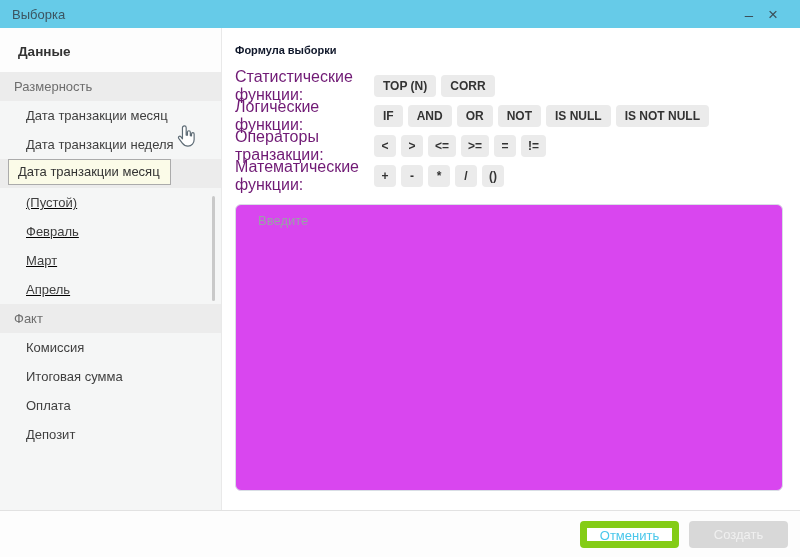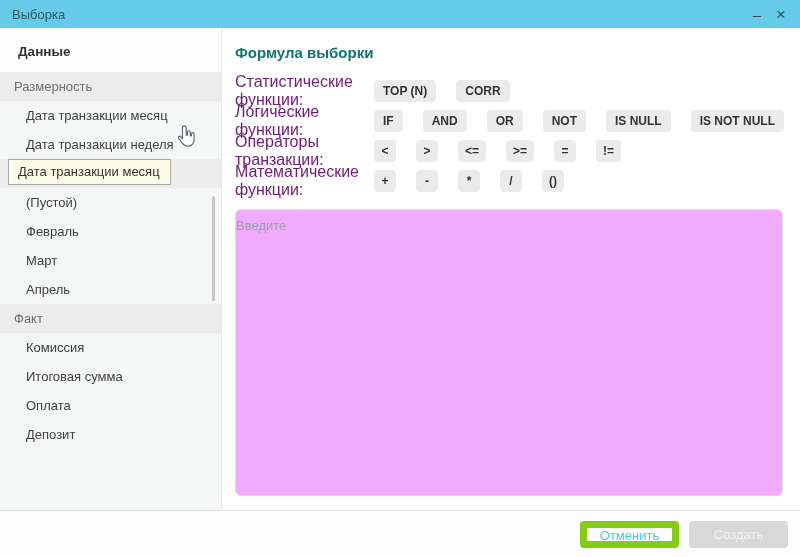--- a/index.html
+++ b/index.html
@@ -4,21 +4,21 @@
 <style>
   * { margin:0; padding:0; box-sizing:border-box; }
   html,body { width:800px; height:557px; overflow:hidden; }
   body { font-family:"Liberation Sans", sans-serif; background:#fff; }
 
   .window { position:relative; width:800px; height:557px; background:#fff; }
 
   
   .titlebar {
     height:28px; background:#66cbe8; display:flex; align-items:center;
-    padding:0 14px 0 12px;
+    padding:0 22px 0 12px;
     justify-content:center;
   }
   .titlebar .title { font-size:13px; color:#3c5561; }
   .win-controls { margin-left:auto; display:flex; align-items:center; gap:15px; }
   .win-btn { font-size:15px; color:#3c4f59; line-height:1; cursor:pointer; }
   .win-btn.close { font-size:17px; }
 
   
   .content { display:flex; height:482px; }
 
@@ -32,51 +32,51 @@
   }
   .sections { flex:1; background:#f5f6f6; display:flex; flex-direction:column; }
   .section-header {
     height:29px; line-height:29px; padding-left:14px; background:#ececec;
     color:#6e6e6e; font-size:13px; flex:none;
   }
   .s-item {
     height:29px; line-height:29px; padding-left:26px; background:#f5f6f6;
     color:#3f3f3f; font-size:13px; flex:none; white-space:nowrap; cursor:pointer;
   }
-  .element-list { position:relative; flex:none; }
+  .element-list { position:relative; flex:none;text-decoration:underline; }
   .scroll-thumb {
     position:absolute; right:6px; top:8px; width:3px; height:105px;
     background:#c9c9c9; border-radius:2px;
   }
 
   
   .tooltip {
     position:absolute; left:8px; top:159px; z-index:20;
     background:#fbfbe8; border:1px solid #ababab; color:#333;
     font-size:13px; padding:4px 10px 5px 9px; white-space:nowrap;
   }
   .cursor { position:absolute; left:174px; top:124px; z-index:30; }
 
   
   .panel { flex:1; background:#fff; padding:16px 16px 0 13px; }
-  .panel-title { font-size:15px; font-weight:bold; color:#0f766e; margin-bottom:15px; }
+  .panel-title { font-size:11px; font-weight:bold; color:#0f172a; margin-bottom:15px; }
   .frow { display:flex; align-items:center; height:30px; }
   .frow-label { width:139px; flex:none; font-size:16px; color:#701a75; }
-  .btns { display:flex; gap:20px; align-items:center; }
+  .btns { display:flex; gap:5px; align-items:center; }
   .fbtn {
     background:#ebebeb; border:none; border-radius:4px; padding:4px 9px;
     font-family:"Liberation Sans", sans-serif;
     font-size:12px; font-weight:bold; color:#333; cursor:pointer; white-space:nowrap;
   }
   .fbtn.op { padding:4px 7px; min-width:22px; }
   .editor {
     display:block; margin-top:13px; width:548px; height:287px;
-    border:1px solid #d9dee5; border-radius:6px; padding:8px 0;
+    border:1px solid #d9dee5; border-radius:6px; padding:8px 22px;
     font-family:"Liberation Sans", sans-serif; font-size:13px; color:#333;
-    resize:none; outline:none; background:#f0abfc;
+    resize:none; outline:none; background:#d946ef;
   }
   .editor::placeholder { color:#9aa1a8; opacity:1; }
 
   
   .footer {
     height:47px; background:#fdfdfd; border-top:1px solid #e2e2e2;
     display:flex; align-items:center; justify-content:flex-end;
     gap:10px; padding-right:12px;
   }
   .btn {

